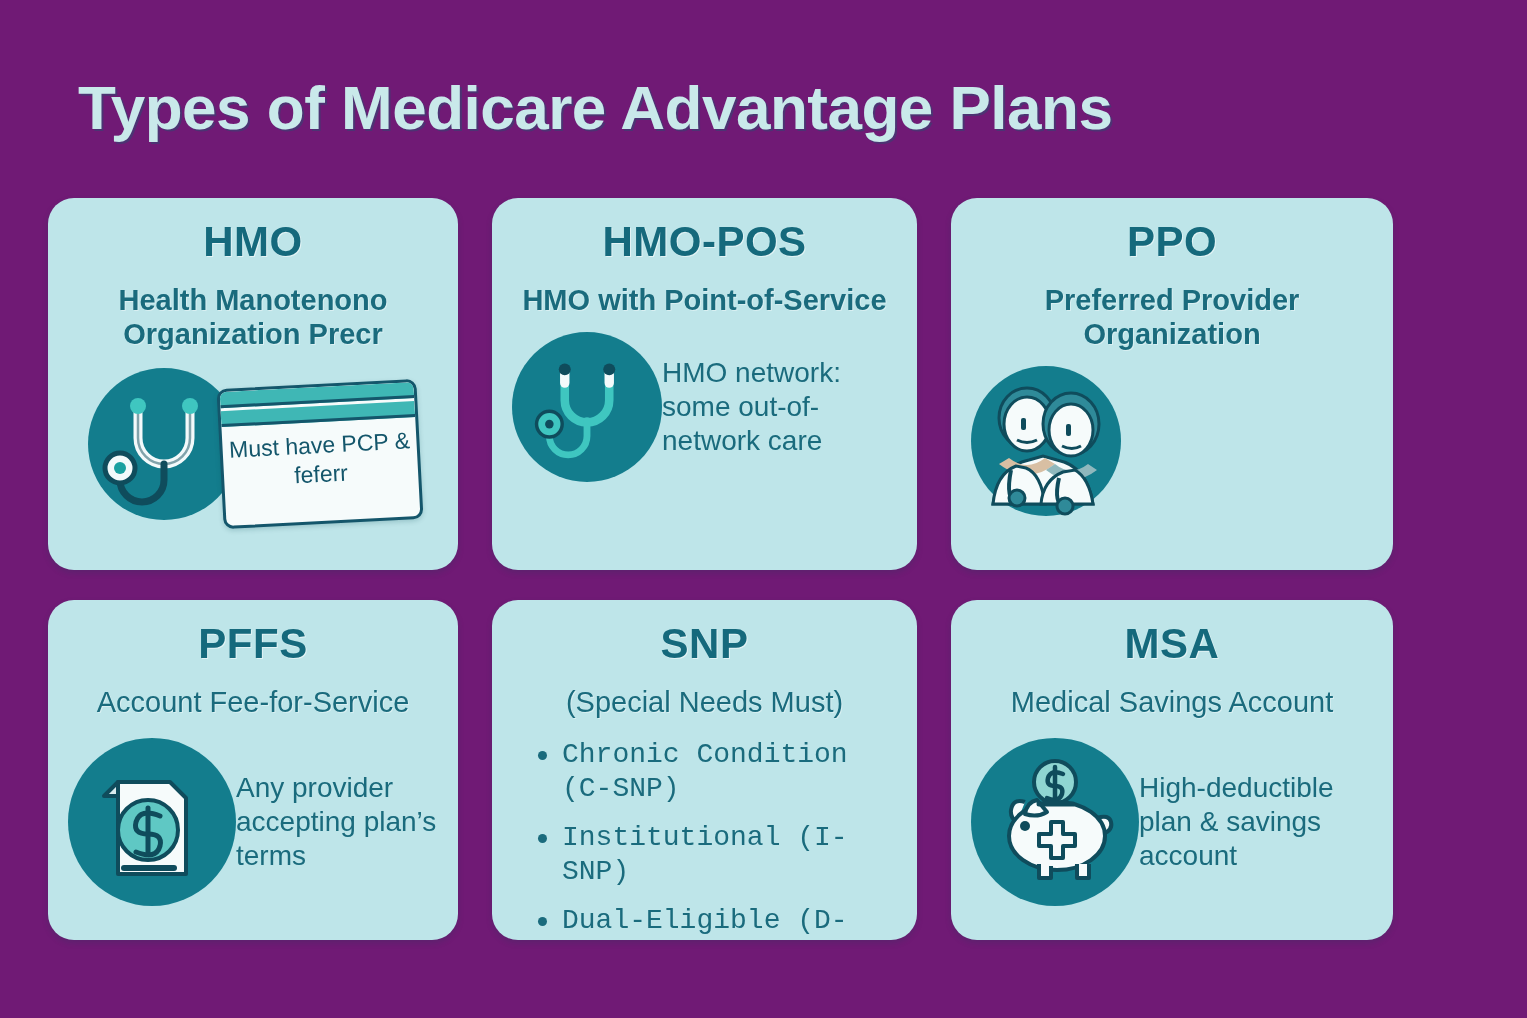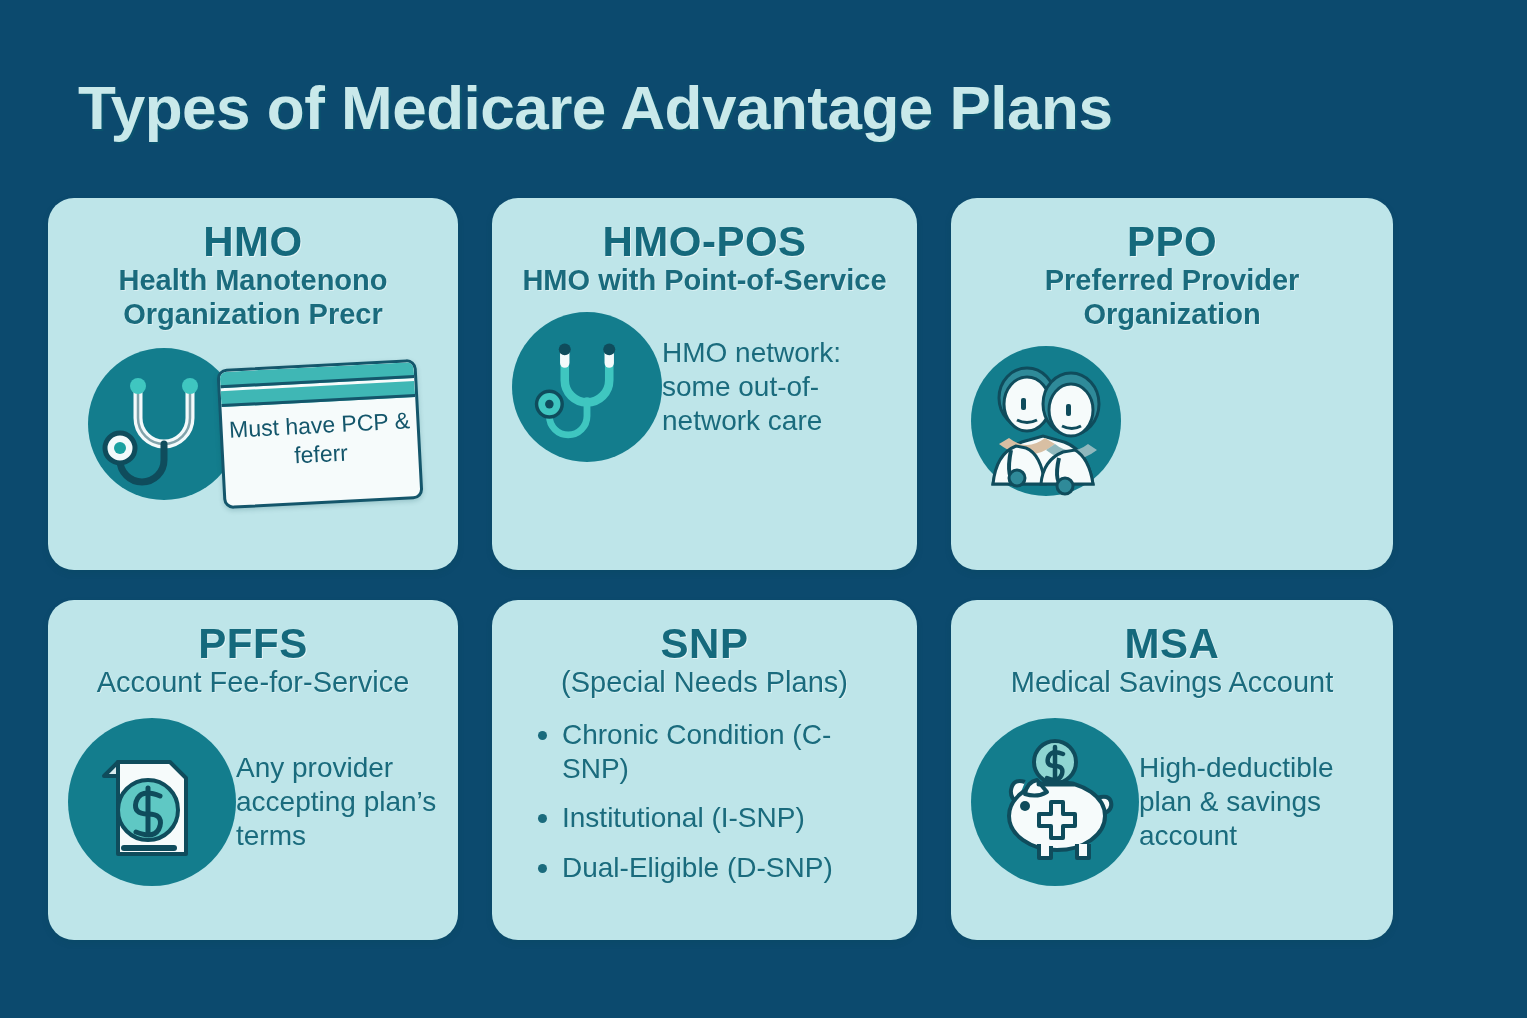--- a/index.html
+++ b/index.html
@@ -9,21 +9,21 @@
     height: 1018px;
     background: #0c8b9a;
     font-family: "Liberation Sans", sans-serif;
     overflow: hidden;
     position: relative;
   }
 
   .page {
     position: absolute;
     inset: 0;
-    background: #0c4a6e;
+    background: #701a75;
   }
 
   .title {
     position: absolute;
     left: 78px;
     top: 72px;
     font-size: 62px;
     font-weight: bold;
     color: #c9e9ea;
     letter-spacing: -0.5px;
@@ -62,21 +62,21 @@
     line-height: 1.05;
     text-shadow: 1px 1px 0 rgba(255,255,255,0.55);
   }
 
   .card-subtitle {
     text-align: center;
     font-size: 29px;
     font-weight: bold;
     color: #1a6b7d;
     line-height: 1.17;
-    margin-top: 0;
+    margin-top: 20px;
     text-shadow: 1px 1px 0 rgba(255,255,255,0.4);
   }
 
   .card-subtitle.light { font-weight: normal; }
 
   .body-row {
     display: flex;
     align-items: center;
     margin-top: 14px;
   }
@@ -158,20 +158,21 @@
     padding-left: 26px;
     list-style: none;
   }
   .bullets li {
     position: relative;
     font-size: 28px;
     color: #1a6b7d;
     line-height: 1.2;
     margin-bottom: 16px;
     padding-left: 24px;
+    font-family: Liberation Mono, monospace;
   }
   .bullets li::before {
     content: "";
     position: absolute;
     left: 0;
     top: 13px;
     width: 9px;
     height: 9px;
     border-radius: 50%;
     background: #1a6b7d;
@@ -276,21 +277,21 @@
               <path d="M42 116 h50" stroke-width="6" stroke-linecap="round"></path>
             </g>
           </svg>
         </div>
         <div class="detail-text">Any provider accepting plan’s terms</div>
       </div>
     </div>
 
     <div class="card">
       <div class="card-title">SNP</div>
-      <div class="card-subtitle light">(Special Needs Plans)</div>
+      <div class="card-subtitle light">(Special Needs Must)</div>
       <ul class="bullets">
         <li>Chronic Condition (C-SNP)</li>
         <li>Institutional (I-SNP)</li>
         <li>Dual-Eligible (D-SNP)</li>
       </ul>
     </div>
 
     <div class="card">
       <div class="card-title">MSA</div>
       <div class="card-subtitle light">Medical Savings Account</div>

